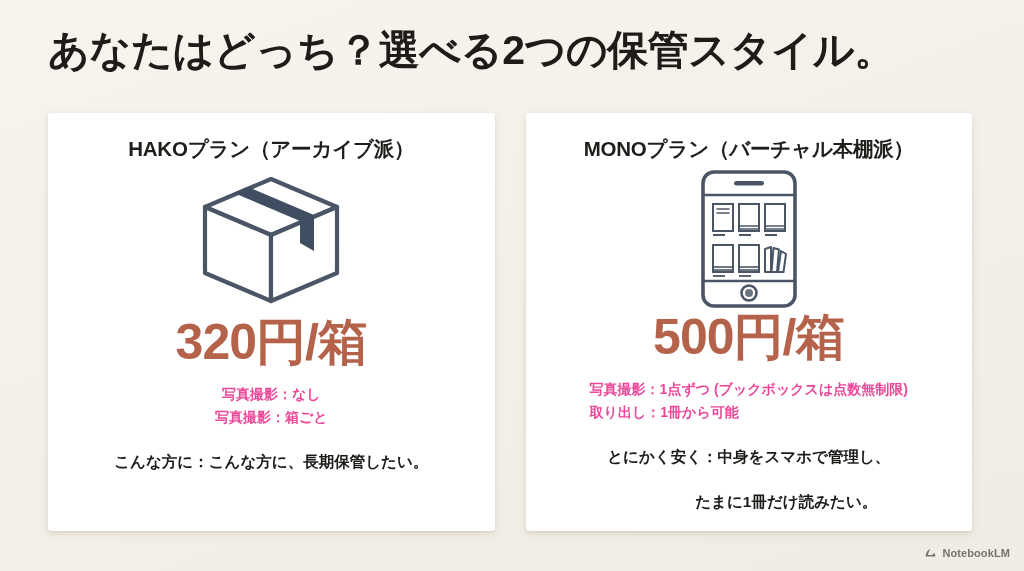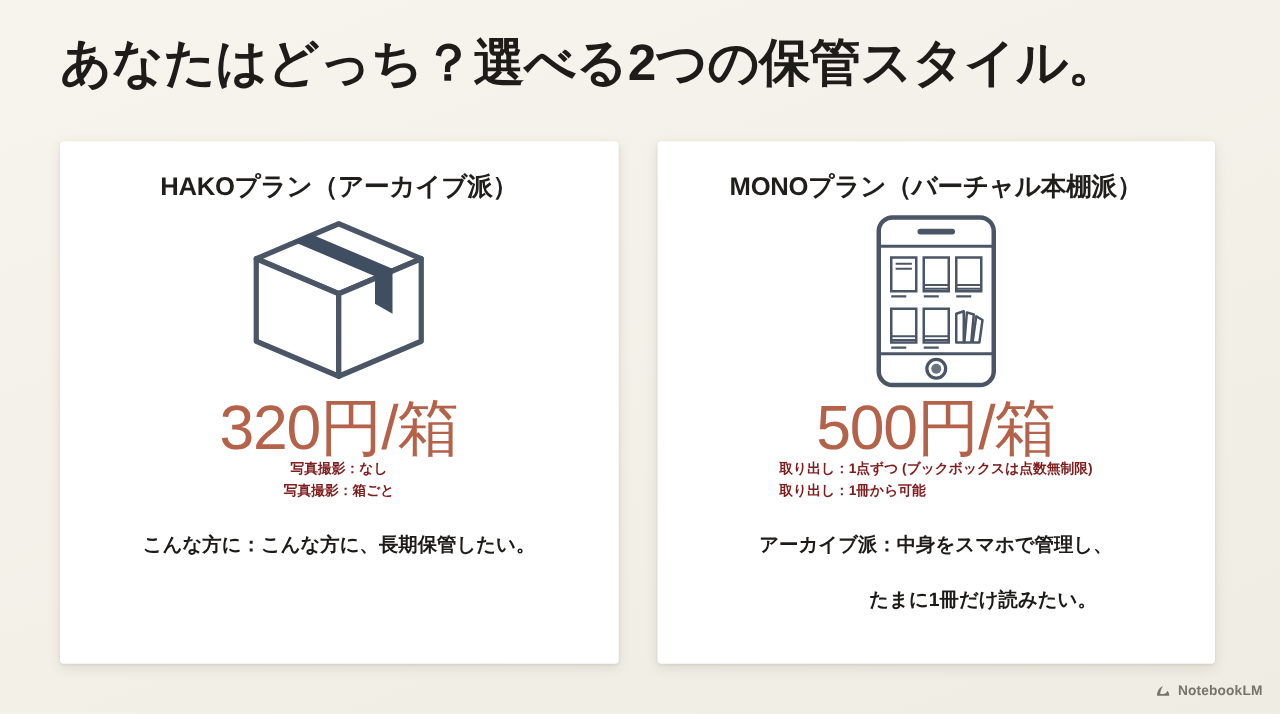--- a/index.html
+++ b/index.html
@@ -76,32 +76,33 @@
     height: 148px;
     display: flex;
     align-items: center;
     justify-content: center;
   }
   .icon-wrap svg { display: block; }
 
   
   .price {
     font-size: 50px;
-    font-weight: 400;
+    font-weight: 700;
     color: #b4634a;
     letter-spacing: -1px;
     line-height: 1;
     margin-top: 2px;
+    margin-bottom: 16px;
     white-space: nowrap;
   }
 
   
   .specs {
-    color: #7f1d1d;
-    font-size: 11px;
+    color: #ec4899;
+    font-size: 14px;
     font-weight: 700;
     line-height: 1.62;
     white-space: nowrap;
   }
   .specs .spec-line { display: block; }
   .card-left .specs { text-align: center; }
   .card-right .specs { text-align: left; }
 
   
   .recommend {
@@ -217,26 +218,26 @@
 
           <path d="M65 103 L65 80 L71 78 L71 103 Z" fill="#ffffff" stroke="#4a5665" stroke-width="2" stroke-linejoin="round"></path>
           <path d="M71.5 103 L73.5 79 L79 80.5 L77 103 Z" fill="#ffffff" stroke="#4a5665" stroke-width="2" stroke-linejoin="round"></path>
           <path d="M78 103 L81 82 L86 85 L83.5 103 Z" fill="#ffffff" stroke="#4a5665" stroke-width="2" stroke-linejoin="round"></path>
         </svg>
       </div>
 
       <div class="price">500円/箱</div>
 
       <div class="specs">
-        <span class="spec-line">取り出し：1点ずつ (ブックボックスは点数無制限)</span>
+        <span class="spec-line">写真撮影：1点ずつ (ブックボックスは点数無制限)</span>
         <span class="spec-line">取り出し：1冊から可能</span>
       </div>
 
       <div class="recommend">
-        <span class="rec-line rec-line-1">アーカイブ派：中身をスマホで管理し、</span>
+        <span class="rec-line rec-line-1">とにかく安く：中身をスマホで管理し、</span>
         <span class="rec-line rec-line-2">たまに1冊だけ読みたい。</span>
       </div>
     </div>
 
   </div>
 
   <div class="watermark">
     <span>
       <svg width="13" height="13" viewBox="0 0 16 16" fill="none">
         <path d="M2 13 C2 8.5 4.2 5 8 3.4 C6.3 5.6 5.3 8.2 5.1 11.2 L8.6 11.2 C10.4 11.2 11.8 9.9 11.9 8.2 C13.2 9.2 14 10.6 14 12.2 L14 13 Z" fill="#6e6a62"></path>

